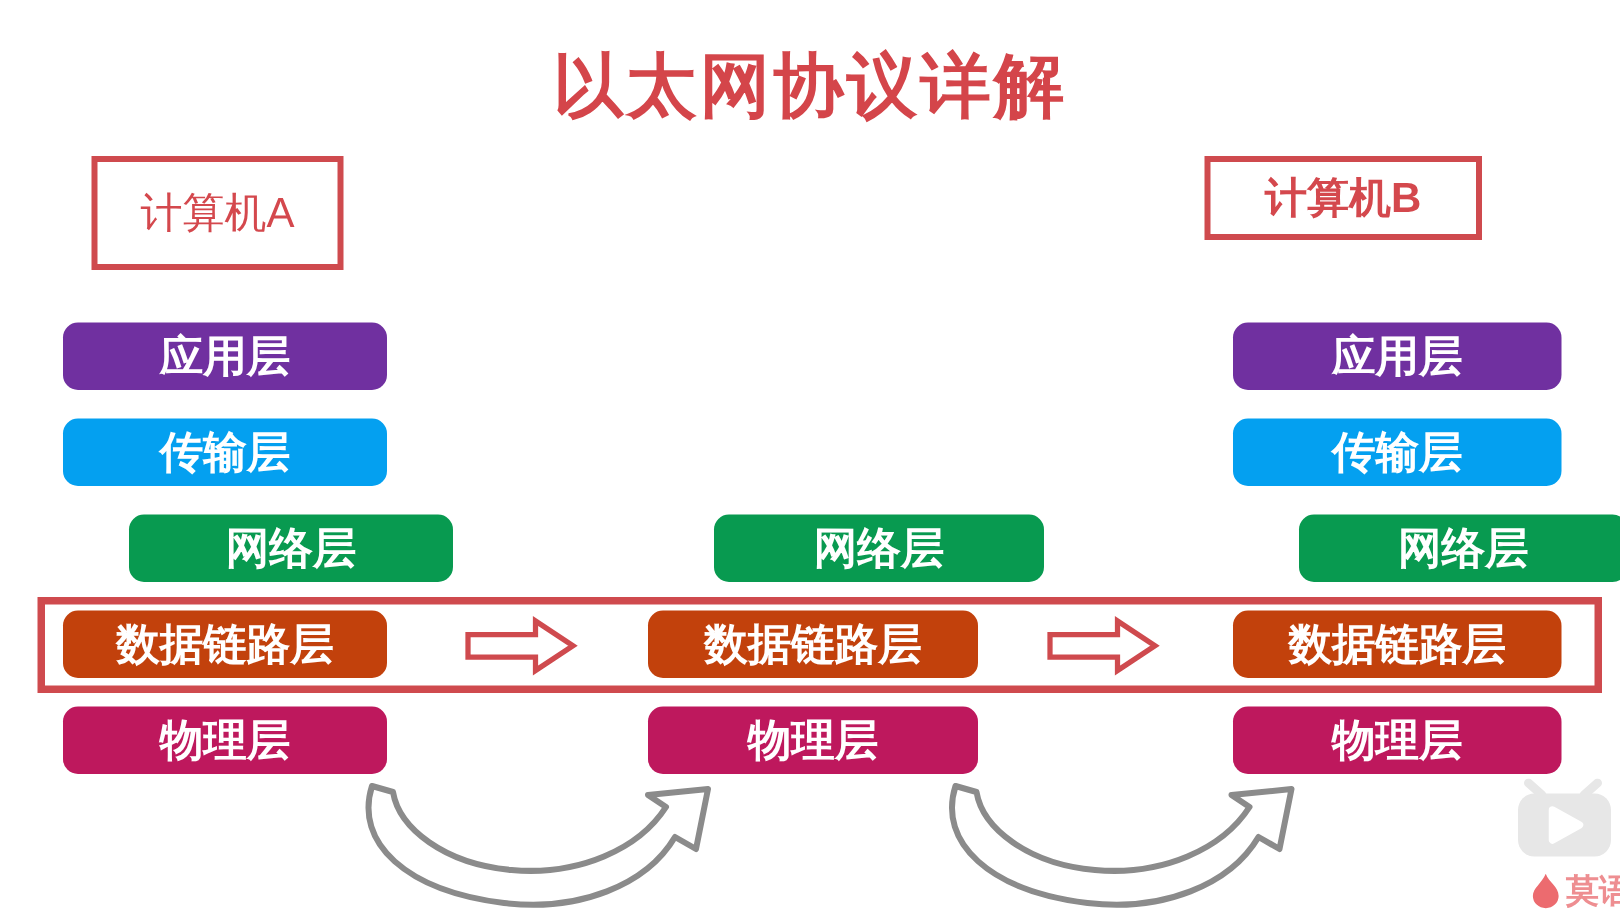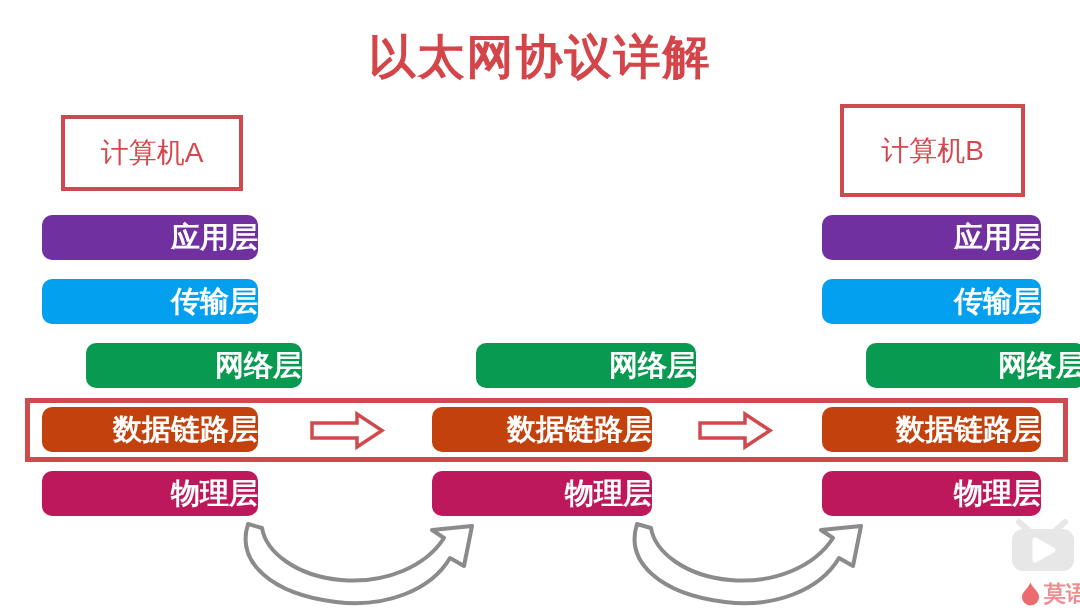--- a/index.html
+++ b/index.html
@@ -7,27 +7,27 @@
   #page{position:relative;width:1080px;height:610px;background:#ffffff;overflow:hidden;}
 
   
   .title{position:absolute;top:26px;left:0;width:100%;text-align:center;
          font-size:47px;font-weight:900;color:#d4454a;letter-spacing:2px;}
 
   
   .node-box{position:absolute;border:4px solid #cf4a4e;background:#fff;
             display:flex;align-items:center;justify-content:center;
             color:#d4484d;font-size:28px;box-sizing:border-box;}
-  .box-computer-a{left:61px;top:115px;width:182px;height:76px;}
-  .box-computer-b{left:840px;top:104px;width:185px;height:93px;}
+  .box-computer-a{left:61px;top:104px;width:168px;height:76px;}
+  .box-computer-b{left:803px;top:104px;width:185px;height:56px;font-weight:bold;}
   .box-router{left:447px;top:235px;width:181px;height:81px;}
 
   
   .layer-box{position:absolute;height:45px;border-radius:10px;
-             display:flex;align-items:center;justify-content:flex-end;
+             display:flex;align-items:center;justify-content:center;
              color:#ffffff;font-weight:bold;font-size:29px;}
   .col-a{left:42px;width:216px;}
   .col-r{left:432px;width:220px;}
   .col-b{left:822px;width:219px;}
   .row1{top:215px;} .row2{top:279px;} .row3{top:343px;margin-left:44px;} .row4{top:407px;} .row5{top:471px;}
   .application{background:#7030a0;}
   .transport{background:#04a0f0;}
   .network{background:#089a50;}
   .datalink{background:#c2410c;}
   .physical{background:#be185d;}

